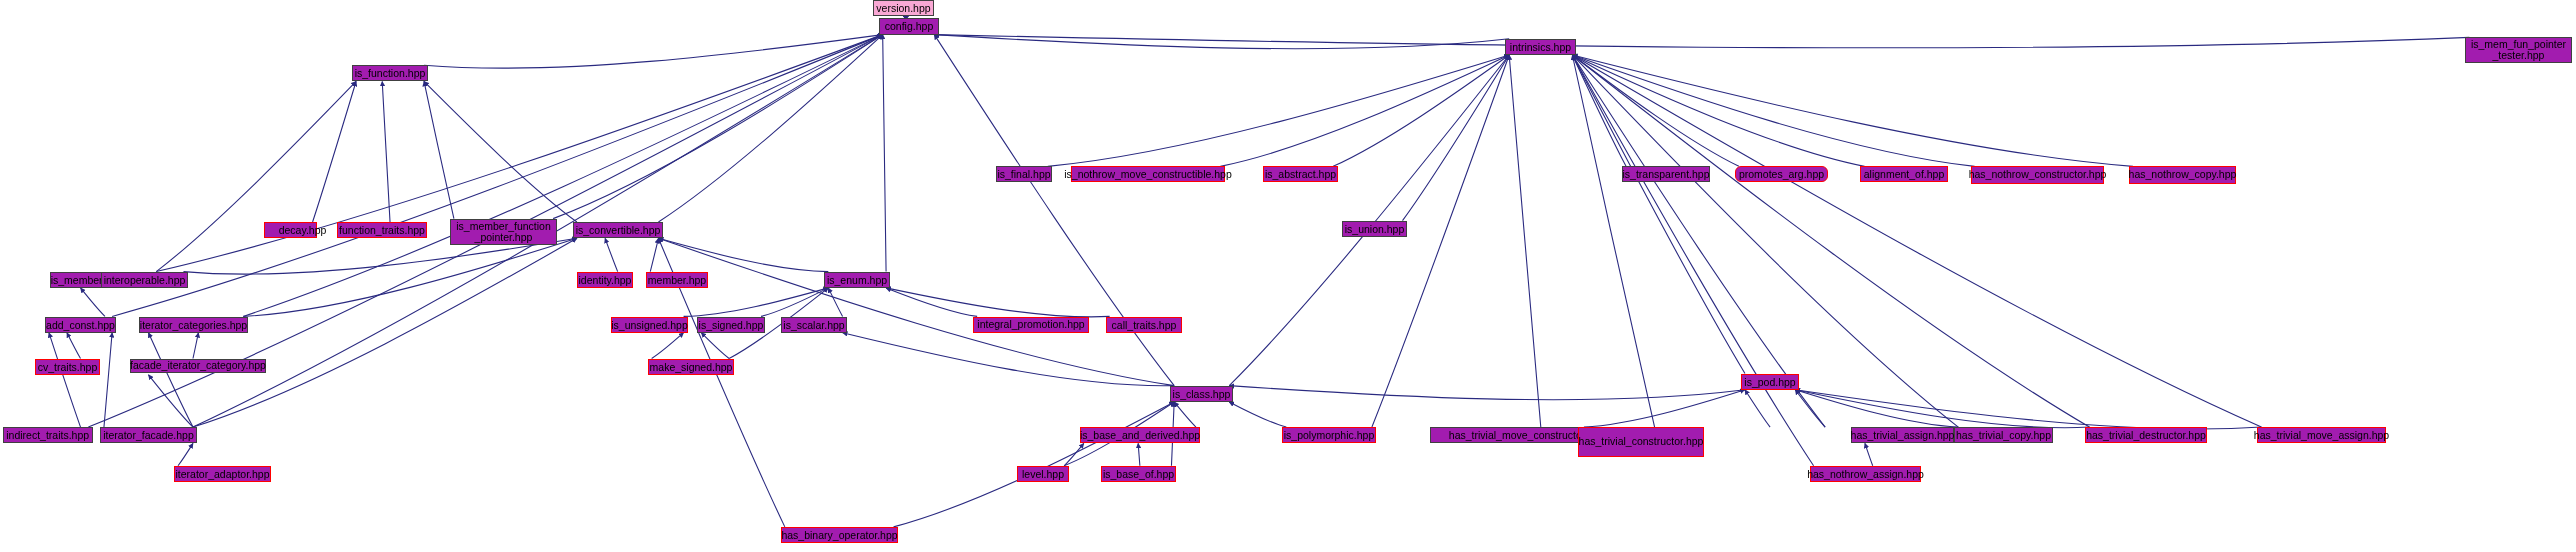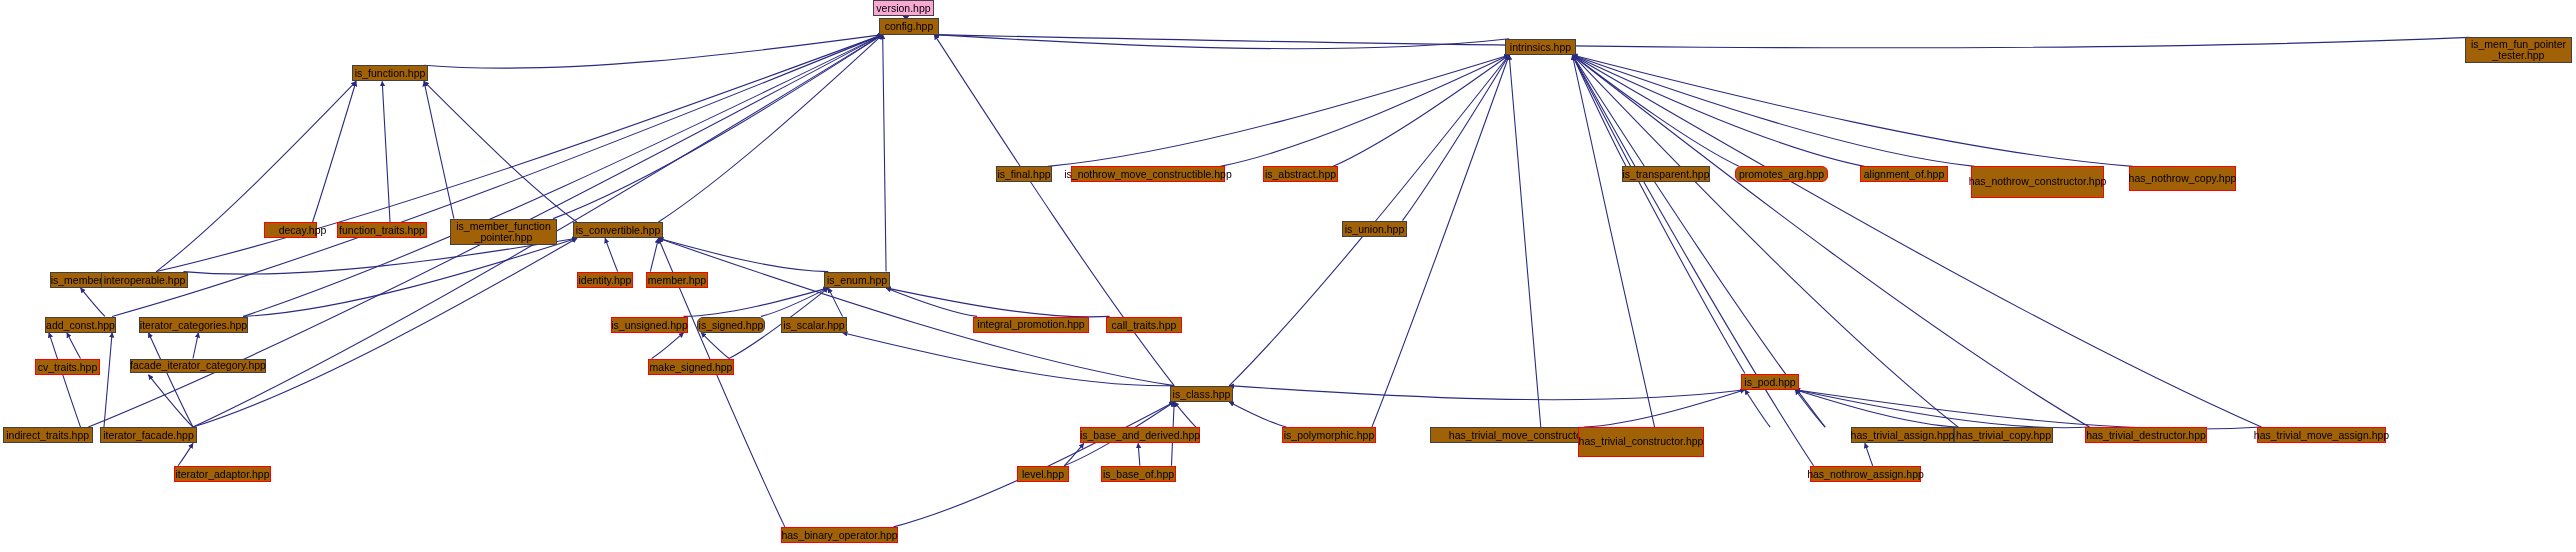--- a/index.html
+++ b/index.html
@@ -24,21 +24,21 @@
     height: 552px;
     pointer-events: none;
   }
   .node {
     position: absolute;
     box-sizing: border-box;
     display: flex;
     align-items: center;
     justify-content: center;
     text-align: center;
-    background: #a16207;
+    background: #a21caf;
     border: 0.7px solid #404040;
     color: #000000;
     font-size: 10.5px;
     line-height: 1.05;
     letter-spacing: 0px;
     white-space: pre;
     z-index: 5;
   }
   .node.red {
     border: 0.7px solid #ff0000;
@@ -149,37 +149,37 @@
       <div class="node" style="left: 1505px; top: 39px; width: 71px; height: 16.3px;"><span class="lbl">intrinsics.hpp</span></div>
       <div class="node" style="left: 2465px; top: 37px; width: 107px; height: 26px;"><span class="lbl">is_mem_fun_pointer
 _tester.hpp</span></div>
       <div class="node" style="left: 352px; top: 65px; width: 76px; height: 16.3px;"><span class="lbl">is_function.hpp</span></div>
       <div class="node" style="left: 996px; top: 166px; width: 56px; height: 16.3px;"><span class="lbl">is_final.hpp</span></div>
       <div class="node red" style="left: 1071px; top: 166px; width: 154px; height: 16.3px;"><span class="lbl">is_nothrow_move_constructible.hpp</span></div>
       <div class="node red" style="left: 1263px; top: 166px; width: 75px; height: 16.3px;"><span class="lbl">is_abstract.hpp</span></div>
       <div class="node" style="left: 1622px; top: 166px; width: 88px; height: 16.3px;"><span class="lbl">is_transparent.hpp</span></div>
       <div class="node red" style="left: 1735px; top: 166px; width: 93px; height: 16.3px; border-radius: 6px;"><span class="lbl">promotes_arg.hpp</span></div>
       <div class="node red" style="left: 1860px; top: 166px; width: 88px; height: 16.3px;"><span class="lbl">alignment_of.hpp</span></div>
-      <div class="node red" style="left: 1971px; top: 166px; width: 133px; height: 32px; text-align: center;"><span class="lbl">has_nothrow_constructor.hpp</span></div>
-      <div class="node red" style="left: 2129px; top: 166px; width: 107px; height: 25px;"><span class="lbl">has_nothrow_copy.hpp</span></div>
+      <div class="node red" style="left: 1971px; top: 166px; width: 133px; height: 18px; text-align: center;"><span class="lbl">has_nothrow_constructor.hpp</span></div>
+      <div class="node red" style="left: 2129px; top: 166px; width: 107px; height: 18px;"><span class="lbl">has_nothrow_copy.hpp</span></div>
       <div class="node red" style="left: 264px; top: 222px; width: 53px; height: 16.3px; padding-left: 24px;"><span class="lbl">decay.hpp</span></div>
       <div class="node red" style="left: 337px; top: 222px; width: 90px; height: 16.3px;"><span class="lbl">function_traits.hpp</span></div>
       <div class="node" style="left: 450px; top: 219px; width: 107px; height: 26px;"><span class="lbl">is_member_function
 _pointer.hpp</span></div>
       <div class="node" style="left: 573px; top: 222px; width: 90px; height: 16.3px;"><span class="lbl">is_convertible.hpp</span></div>
       <div class="node" style="left: 1342px; top: 221px; width: 65px; height: 16.3px;"><span class="lbl">is_union.hpp</span></div>
       <div class="node" style="left: 50px; top: 272px; width: 111px; height: 16.3px;"><span class="lbl">is_member_pointer.hpp</span></div>
       <div class="node" style="left: 101px; top: 272px; width: 87px; height: 16.3px;"><span class="lbl">interoperable.hpp</span></div>
       <div class="node red" style="left: 577px; top: 272px; width: 56px; height: 16.3px;"><span class="lbl">identity.hpp</span></div>
       <div class="node red" style="left: 646px; top: 272px; width: 62px; height: 16.3px;"><span class="lbl">member.hpp</span></div>
       <div class="node" style="left: 824px; top: 272px; width: 66px; height: 16.3px;"><span class="lbl">is_enum.hpp</span></div>
       <div class="node" style="left: 45px; top: 317px; width: 71px; height: 16.3px;"><span class="lbl">add_const.hpp</span></div>
       <div class="node" style="left: 139px; top: 317px; width: 109px; height: 16.3px;"><span class="lbl">iterator_categories.hpp</span></div>
       <div class="node red" style="left: 611px; top: 317px; width: 77px; height: 16.3px;"><span class="lbl">is_unsigned.hpp</span></div>
-      <div class="node" style="left: 697px; top: 317px; width: 68px; height: 16.3px; border-radius: 6px;"><span class="lbl">is_signed.hpp</span></div>
+      <div class="node" style="left: 697px; top: 317px; width: 68px; height: 16.3px;"><span class="lbl">is_signed.hpp</span></div>
       <div class="node" style="left: 781px; top: 317px; width: 66px; height: 16.3px;"><span class="lbl">is_scalar.hpp</span></div>
       <div class="node red" style="left: 973px; top: 317px; width: 116px; height: 16px;"><span class="lbl">integral_promotion.hpp</span></div>
       <div class="node red" style="left: 1106px; top: 317px; width: 76px; height: 16.3px;"><span class="lbl">call_traits.hpp</span></div>
       <div class="node red" style="left: 35px; top: 359px; width: 65px; height: 16.3px;"><span class="lbl">cv_traits.hpp</span></div>
       <div class="node" style="left: 130px; top: 359px; width: 136px; height: 14px;"><span class="lbl">facade_iterator_category.hpp</span></div>
       <div class="node red" style="left: 648px; top: 359px; width: 86px; height: 16.3px;"><span class="lbl">make_signed.hpp</span></div>
       <div class="node" style="left: 1170px; top: 386px; width: 63px; height: 16.3px;"><span class="lbl">is_class.hpp</span></div>
       <div class="node red" style="left: 1741px; top: 374px; width: 58px; height: 16.3px;"><span class="lbl">is_pod.hpp</span></div>
       <div class="node" style="left: 2.7px; top: 427px; width: 90px; height: 16.3px;"><span class="lbl">indirect_traits.hpp</span></div>
       <div class="node" style="left: 100px; top: 427px; width: 97px; height: 16.3px;"><span class="lbl">iterator_facade.hpp</span></div>

